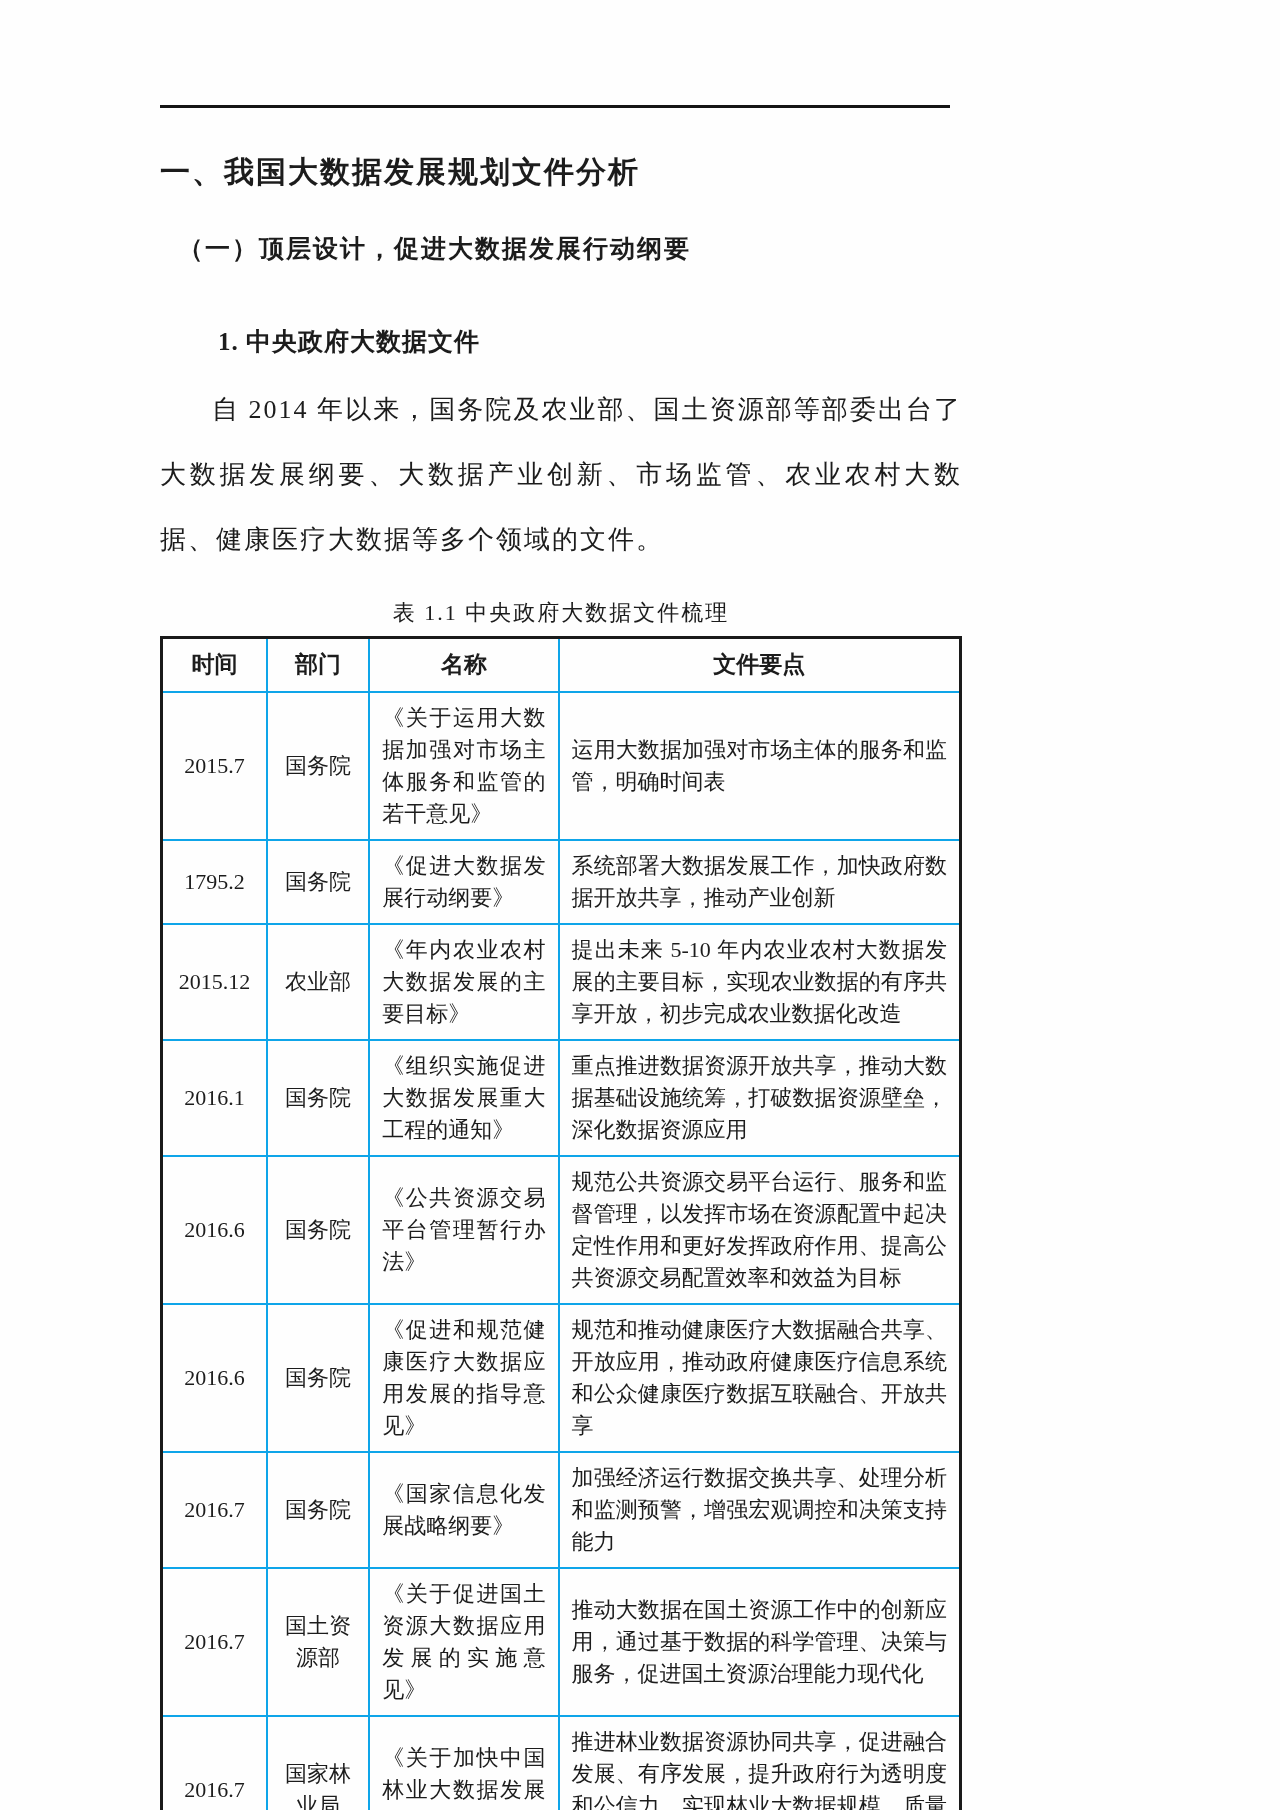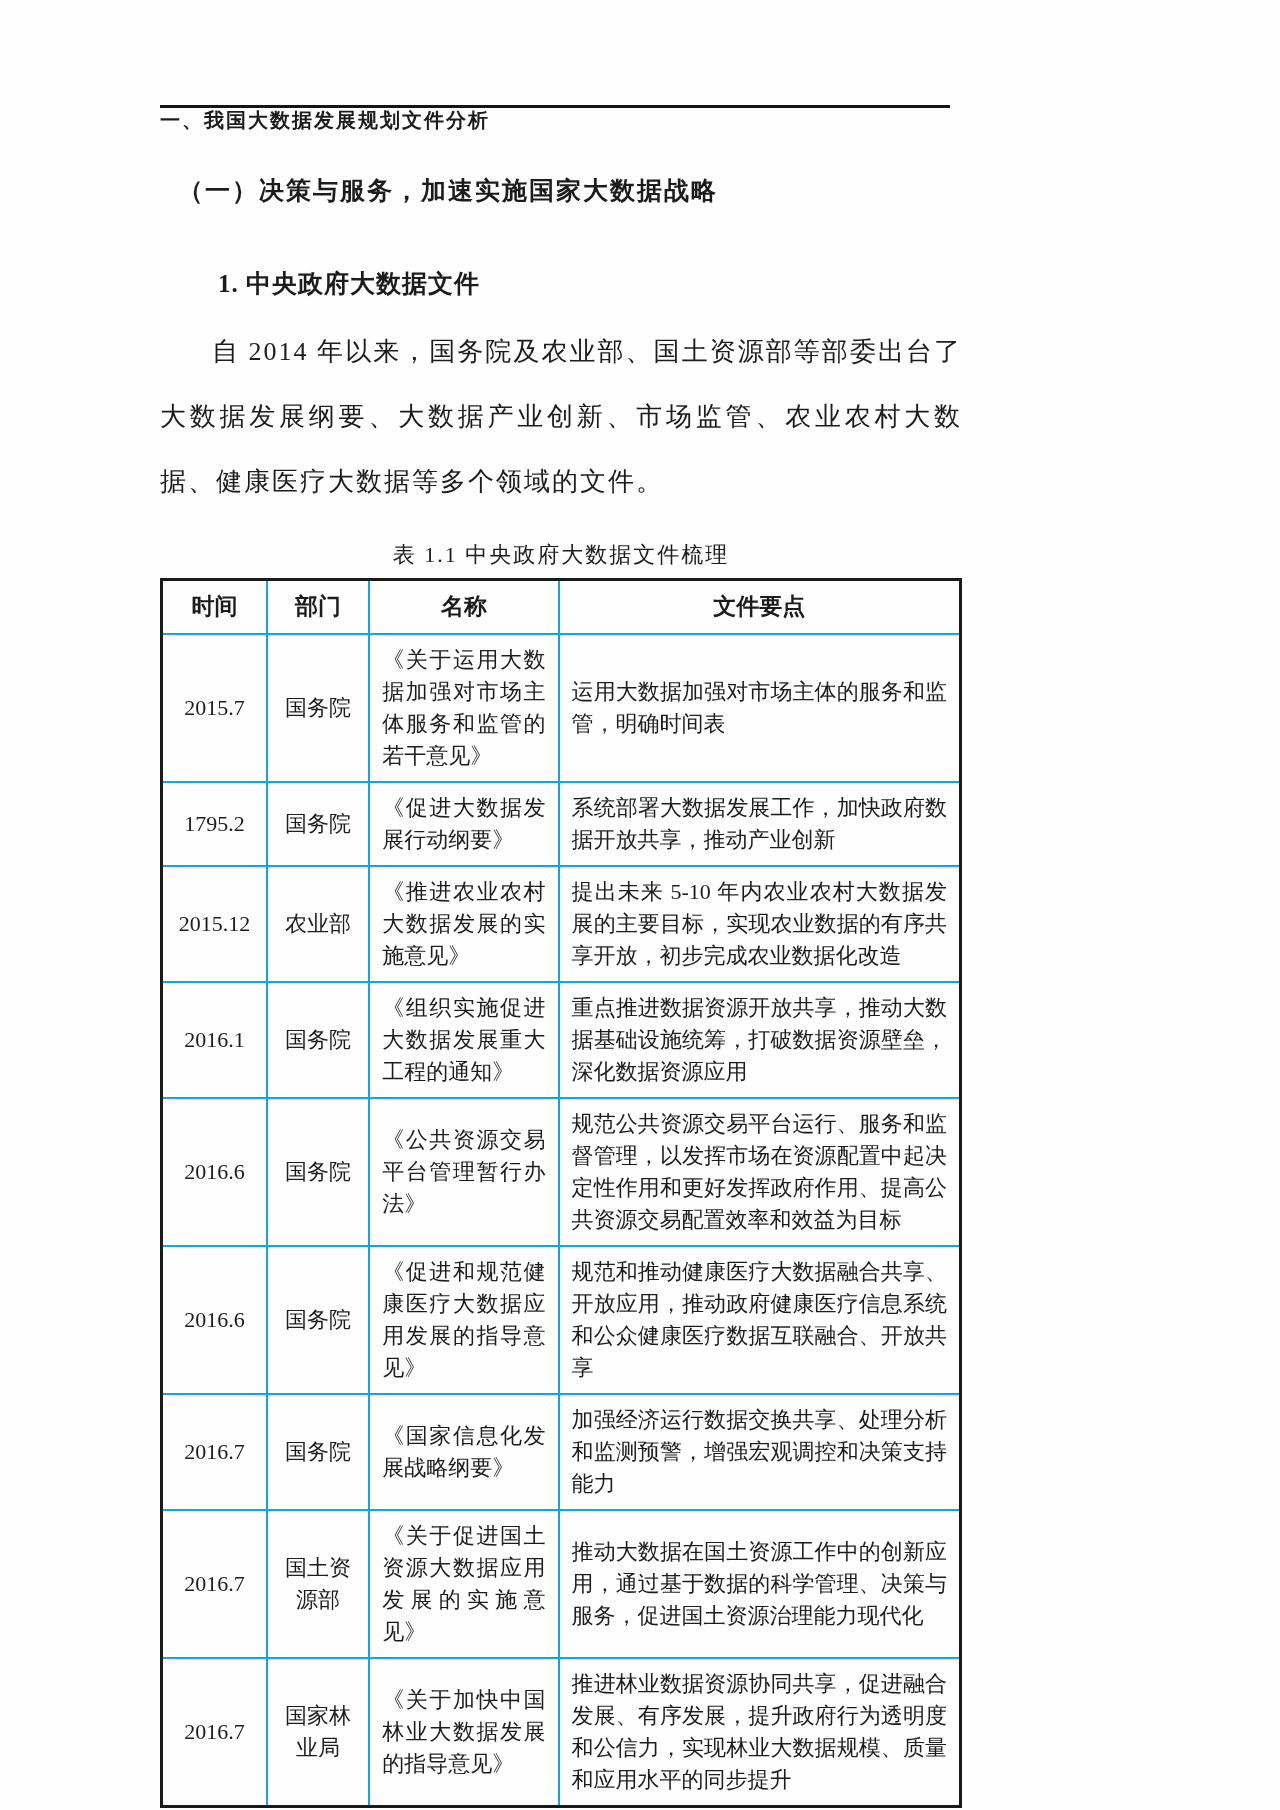--- a/index.html
+++ b/index.html
@@ -20,23 +20,24 @@
     margin-left: 160px;
     width: 802px;
   }
   .top-rule {
     margin-top: 105px;
     width: 790px;
     height: 3px;
     background: #141414;
   }
   .h1 {
+    margin-top: 46px;
     font-family: Liberation Sans, sans-serif;
     font-weight: 700;
-    font-size: 20px;
+    font-size: 30px;
     letter-spacing: 2px;
     line-height: 1.2;
   }
   .h2 {
     margin-top: 44px;
     padding-left: 18px;
     font-weight: 700;
     font-size: 25px;
     letter-spacing: 2px;
     line-height: 1.2;
@@ -105,21 +106,21 @@
 </head>
 <body>
 
 <div class="page">
   <div class="content">
 
     <div class="top-rule"></div>
 
     <div class="h1">一、我国大数据发展规划文件分析</div>
 
-    <div class="h2">（一）决策与服务，加速实施国家大数据战略</div>
+    <div class="h2">（一）顶层设计，促进大数据发展行动纲要</div>
 
     <div class="h3">1. 中央政府大数据文件</div>
 
     <p class="body-paragraph">自 2014 年以来，国务院及农业部、国土资源部等部委出台了大数据发展纲要、大数据产业创新、市场监管、农业农村大数据、健康医疗大数据等多个领域的文件。</p>
 
     <div class="table-caption">表 1.1 中央政府大数据文件梳理</div>
 
     <table class="policy-table">
       <colgroup>
         <col class="col-time">
@@ -144,21 +145,21 @@
           </tr>
           <tr>
             <td class="col-time">1795.2</td>
             <td class="col-dept">国务院</td>
             <td class="col-name">《促进大数据发展行动纲要》</td>
             <td class="col-points">系统部署大数据发展工作，加快政府数据开放共享，推动产业创新</td>
           </tr>
           <tr>
             <td class="col-time">2015.12</td>
             <td class="col-dept">农业部</td>
-            <td class="col-name">《推进农业农村大数据发展的实施意见》</td>
+            <td class="col-name">《年内农业农村大数据发展的主要目标》</td>
             <td class="col-points">提出未来 5-10 年内农业农村大数据发展的主要目标，实现农业数据的有序共享开放，初步完成农业数据化改造</td>
           </tr>
           <tr>
             <td class="col-time">2016.1</td>
             <td class="col-dept">国务院</td>
             <td class="col-name">《组织实施促进大数据发展重大工程的通知》</td>
             <td class="col-points">重点推进数据资源开放共享，推动大数据基础设施统筹，打破数据资源壁垒，深化数据资源应用</td>
           </tr>
           <tr>
             <td class="col-time">2016.6</td>

